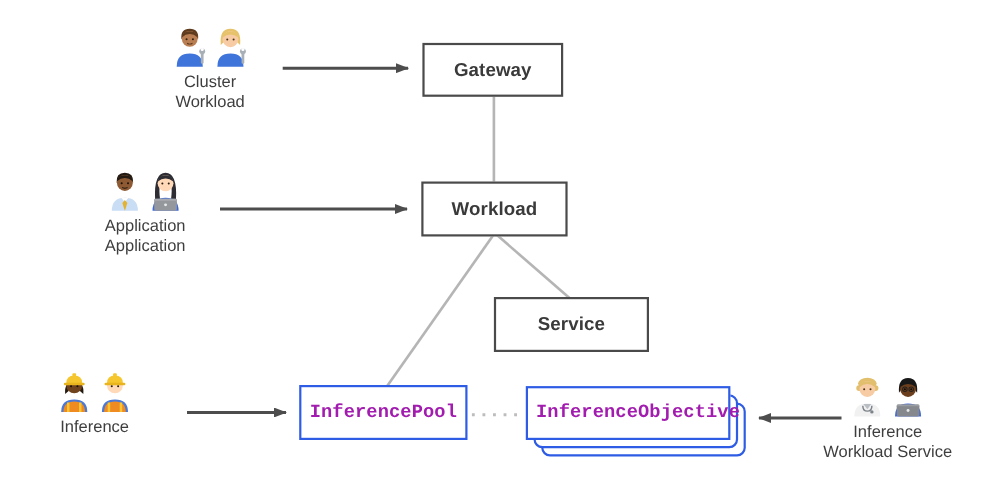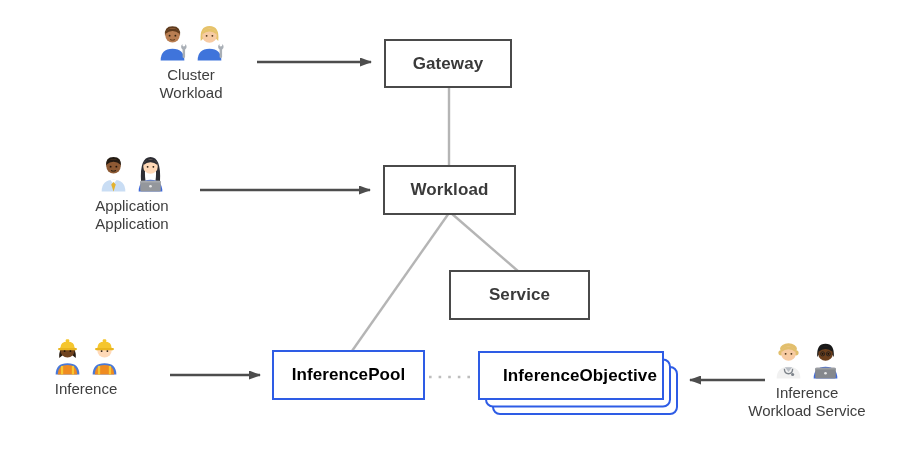--- a/index.html
+++ b/index.html
@@ -9,21 +9,21 @@
   }
   .edge-layer{position:absolute;left:0;top:0;z-index:0;}
   .edge-layer line.connector{stroke:#b5b5b5;stroke-width:2.4;}
   .edge-layer line.dotted{stroke:#bdbdbd;stroke-width:2.6;stroke-dasharray:2.6 7;}
   .edge-layer line.arrow{stroke:#4d4d4d;stroke-width:2.6;}
   .node{
     position:absolute;background:#fff;border:2.5px solid #4a4a4a;border-radius:0;
     display:flex;align-items:center;justify-content:center;box-sizing:border-box;
     font-weight:bold;font-size:17px;color:#3a3a3a;z-index:2;letter-spacing:.1px;
   }
-  .node.accent{border-color:#2e5ce5;color:#000000;border-width:2.3px;}
+  .node.accent{border-color:#2e5ce5;color:#a21caf;border-width:2.3px;font-family:Liberation Mono, monospace;}
   .stack{position:absolute;z-index:2;}
   .stack .layer{
     position:absolute;left:0;top:0;width:100%;height:100%;background:#fff;
     border:2.3px solid #2e5ce5;border-radius:8px;box-sizing:border-box;
   }
   .stack .layer.l3{transform:translate(14px,15px);}
   .stack .layer.l2{transform:translate(7px,7.5px);}
   .stack .node{position:relative;width:100%;height:100%;padding-left:18px;}
   .persona{position:absolute;display:flex;flex-direction:column;align-items:center;z-index:1;}
   .emoji-row{display:flex;gap:4px;align-items:flex-end;}

